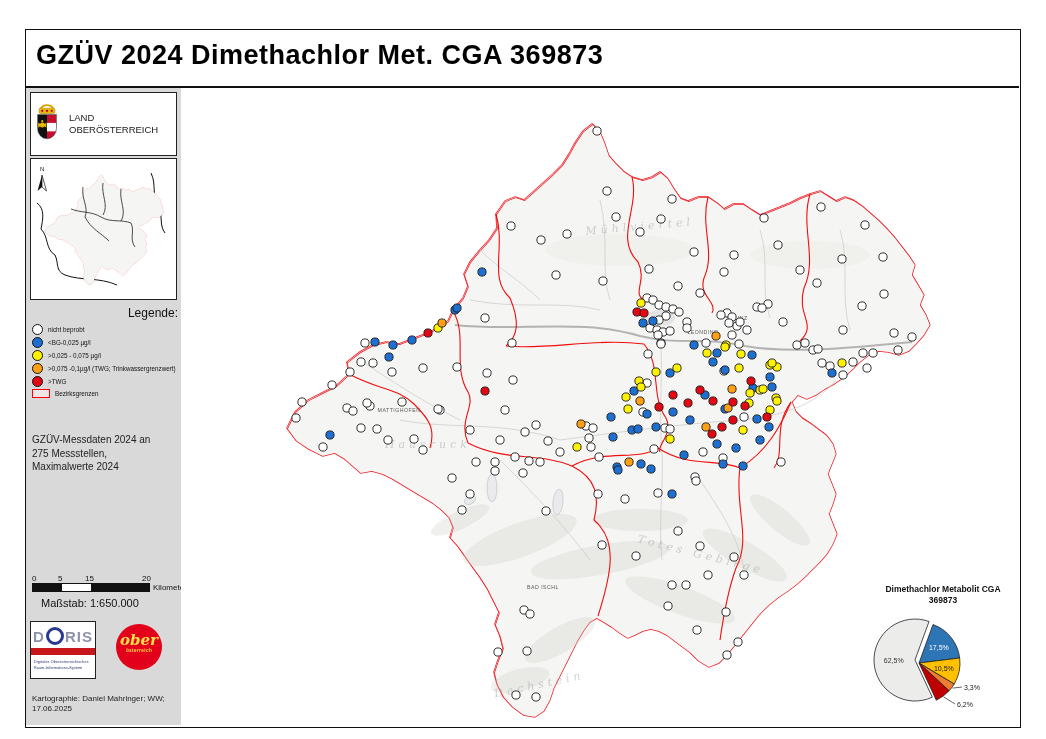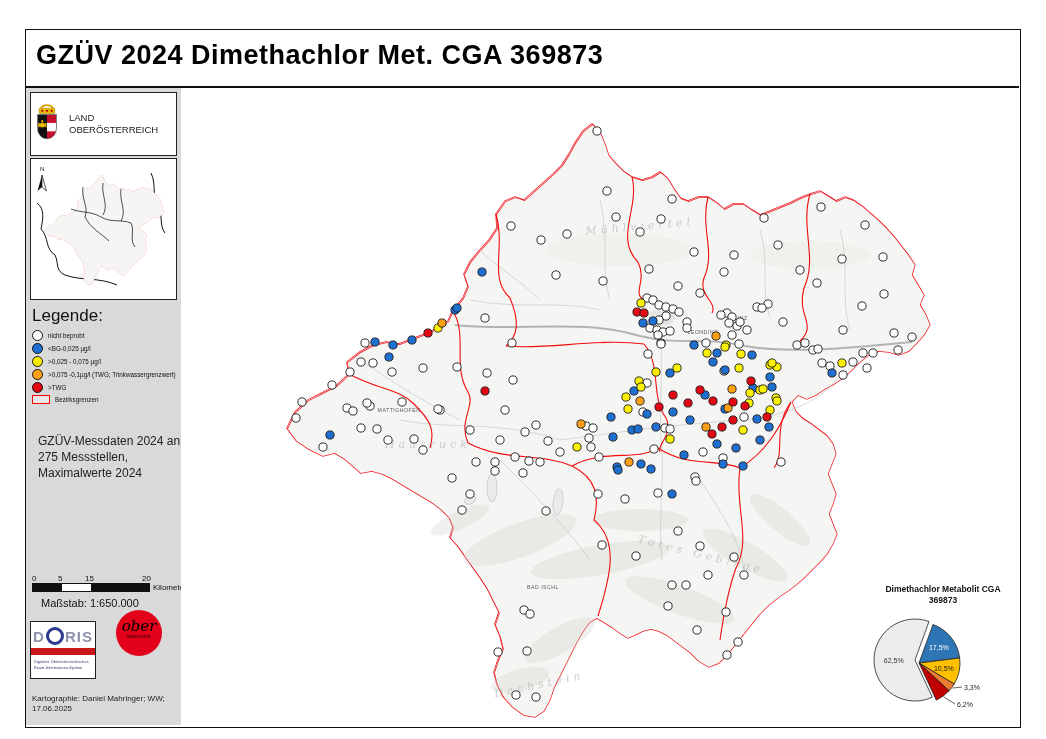--- a/index.html
+++ b/index.html
@@ -7,40 +7,40 @@
   #frame{position:absolute;left:25px;top:29px;width:994px;height:697px;border:1.6px solid #101010;background:#fff;}
   #title{position:absolute;left:36px;top:40px;font-size:27px;font-weight:bold;color:#000;letter-spacing:.5px;}
   #titleRule{position:absolute;left:26px;top:86px;width:993px;height:2px;background:#101010;}
   
   #sidebar{position:absolute;left:26px;top:88px;width:155px;height:637px;background:#d9d9d9;border-right:1px solid #000000;}
   .sbbox{position:absolute;background:#fff;border:1px solid #222;}
   #logoBox{left:4px;top:4px;width:145px;height:62px;display:flex;align-items:center;}
   #logoText{font-size:9.5px;color:#1a1a1a;line-height:1.25;margin-left:6px;}
   #ovBox{left:4px;top:70px;width:145px;height:140px;}
   #legend{position:absolute;left:6px;top:218px;width:146px;}
-  #legendTitle{font-size:17px;color:#111;margin-bottom:4px;}
+  #legendTitle{font-size:12px;color:#111;margin-bottom:4px;text-align:right;}
   .legRow{display:flex;align-items:center;margin:2px 0;}
   .legChip{width:9px;height:9px;border-radius:50%;border:1.3px solid #111;flex:0 0 auto;}
   .legChip.rect{width:16px;height:7px;border-radius:0;border:1.6px solid #f00;background:#efe7e7;}
   .legLabel{font-size:6.3px;color:#111;margin-left:5px;white-space:nowrap;}
-  #note{position:absolute;left:12px;top:345px;font-size:12px;color:#222;line-height:1.35;white-space:pre-line;}
+  #note{position:absolute;left:6px;top:345px;font-size:10px;color:#222;line-height:1.35;white-space:pre-line;}
   #scaleWrap{position:absolute;left:6px;top:486px;width:146px;}
   #scaleTicks{position:relative;height:9px;font-size:8px;color:#111;}
   #scaleTicks span{position:absolute;top:0;}
   #scaleBarRow{display:flex;align-items:flex-end;}
   #scaleBar{width:116px;height:7px;border:1px solid #111;display:flex;}
   .seg{height:100%;}
   #scaleUnit{font-size:8px;color:#111;margin-left:3px;}
   #massstab{font-size:11px;color:#111;margin-top:5px;margin-left:9px;}
   #dorisBox{left:4px;top:533px;width:64px;height:56px;}
   #dorisLetters{display:flex;align-items:center;justify-content:center;margin-top:5px;font-weight:bold;font-size:15px;color:#8d93ad;letter-spacing:1px;}
   #dorisO{width:12px;height:12px;border:3px solid #2b3a8c;border-radius:50%;margin:0 1px;}
   #dorisBand{position:absolute;left:0;top:26px;width:100%;height:7px;background:#c8171b;}
   .dorisCap{position:absolute;left:3px;font-size:3.6px;color:#1b2a6b;letter-spacing:.2px;}
-  #ooeLogo{position:absolute;left:90px;top:522px;width:46px;height:46px;border-radius:50%;background:#e2001a;color:#000000;text-align:center;}
+  #ooeLogo{position:absolute;left:90px;top:536px;width:46px;height:46px;border-radius:50%;background:#e2001a;color:#fde047;text-align:center;font-weight:bold;}
   #ooeLogo .l1{font-family:"DejaVu Serif",serif;font-style:italic;font-size:15px;margin-top:9px;line-height:1;}
   #ooeLogo .l2{font-size:4.6px;letter-spacing:.4px;}
   #credit{position:absolute;left:6px;top:606px;font-size:8px;color:#222;line-height:1.3;white-space:pre-line;}
   
   #mapArea{position:absolute;left:181px;top:88px;width:838px;height:637px;background:#fff;}
   #mapSvg{position:absolute;left:0;top:0;}
   .dot{stroke:#1a1a1a;stroke-width:0.9;}
   .cityLbl{font-size:5.2px;fill:#5a5a5a;letter-spacing:.5px;}
   .regionLbl{font-family:"DejaVu Serif",serif;font-style:italic;font-size:11px;fill:#9a9a9a;opacity:.45;letter-spacing:4px;}
   

